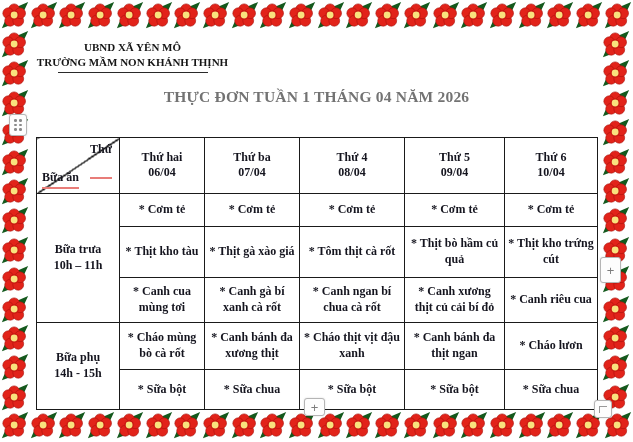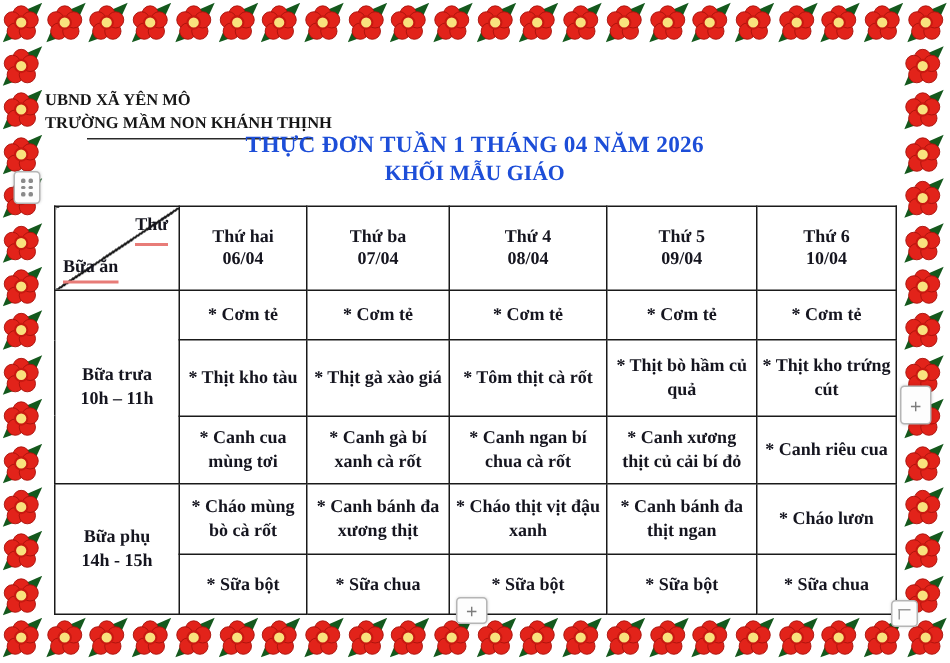--- a/index.html
+++ b/index.html
@@ -13,27 +13,27 @@
   .strip-bottom{bottom:1px;left:1px;width:631px;height:30px;}
   .strip-left{top:30px;left:1px;width:30px;height:381px;flex-direction:column;}
   .strip-right{top:30px;right:1px;width:30px;height:381px;flex-direction:column;}
   .flower{width:28px;height:28px;flex:0 0 auto;}
   .petal{fill:var(--flower-petal,#e2231a);stroke:#a8120c;stroke-width:.7;}
   .petal-back{fill:var(--flower-petal,#e2231a);}
   .fcenter{fill:var(--flower-center,#f9e27d);stroke:#c81911;stroke-width:1.6;}
   .leaf{fill:var(--flower-leaf,#14591d);}
   
   .org-block{
-    position:absolute;left:30px;top:40px;width:205px;text-align:left;
-    font-weight:bold;font-size:11px;line-height:1.35;color:#161616;z-index:2;margin-top:20px;
+    position:absolute;left:30px;top:40px;width:205px;text-align:center;
+    font-weight:bold;font-size:11px;line-height:1.35;color:#161616;z-index:2;
   }
   .org-underline{width:150px;height:0;border-top:1.5px solid #2a2a2a;margin:2px auto 0;}
   .title-block{
     position:absolute;left:36px;top:88px;width:561px;text-align:center;
-    font-weight:bold;color:#1d4ed8;z-index:2;
+    font-weight:bold;color:#737373;z-index:2;
   }
   .title-line1{font-size:15.5px;letter-spacing:.2px;}
   .title-line2{font-size:14.5px;margin-top:2px;}
   
   table.menu{
     position:absolute;left:36px;top:137px;width:561px;height:273px;z-index:2;
     border-collapse:collapse;table-layout:fixed;
     font-weight:bold;color:var(--text,#15151f);
   }
   table.menu td,table.menu th{
@@ -42,21 +42,21 @@
   }
   tr.r-head{height:53px;}
   tr.r1{height:32px;} tr.r2{height:48px;margin-top:12px;} tr.r3{height:43px;}
   tr.r4{height:45px;} tr.r5{height:38px;margin-top:25px;}
   .corner-cell{
     position:relative;padding:0;
     background:linear-gradient(to bottom right,
       transparent calc(50% - 0.8px), #1a1a1a calc(50% - 0.8px),
       #1a1a1a calc(50% + 0.8px), transparent calc(50% + 0.8px));
   }
-  .corner-top{position:absolute;top:4px;right:7px;border-bottom:2px solid var(--accent-underline,#e87c78);padding-bottom:4px;}
+  .corner-top{position:absolute;top:4px;right:7px;border-bottom:2px solid var(--accent-underline,#e87c78);padding-bottom:19px;}
   .corner-bottom{position:absolute;bottom:4px;left:5px;border-bottom:2px solid var(--accent-underline,#e87c78);padding-bottom:1px;}
   .meal-label{font-size:12.5px;}
   
   .ctrl{
     position:absolute;background:#fdfdfd;border:1px solid #b5b5b5;border-radius:3px;
     z-index:3;display:flex;align-items:center;justify-content:center;
     font-family:"Liberation Sans","DejaVu Sans",sans-serif;color:#7c7c7c;
     box-shadow:0 0 2px rgba(0,0,0,.15);box-sizing:border-box;cursor:pointer;
   }
   .drag-handle{left:9px;top:114px;width:18px;height:22px;}
@@ -306,21 +306,20 @@
   </div>
 
 <div class="org-block">
   <div>UBND XÃ YÊN MÔ</div>
   <div>TRƯỜNG MẦM NON KHÁNH THỊNH</div>
   <div class="org-underline"></div>
 </div>
 
 <div class="title-block">
   <div class="title-line1">THỰC ĐƠN TUẦN 1 THÁNG  04 NĂM 2026</div>
-  <div class="title-line2">KHỐI MẪU GIÁO</div>
 </div>
 
 <table class="menu">
   <colgroup>
     <col style="width:83px">
       <col style="width:85px">
       <col style="width:95px">
     <col style="width:105px">
       <col style="width:100px">
       <col style="width:93px">

